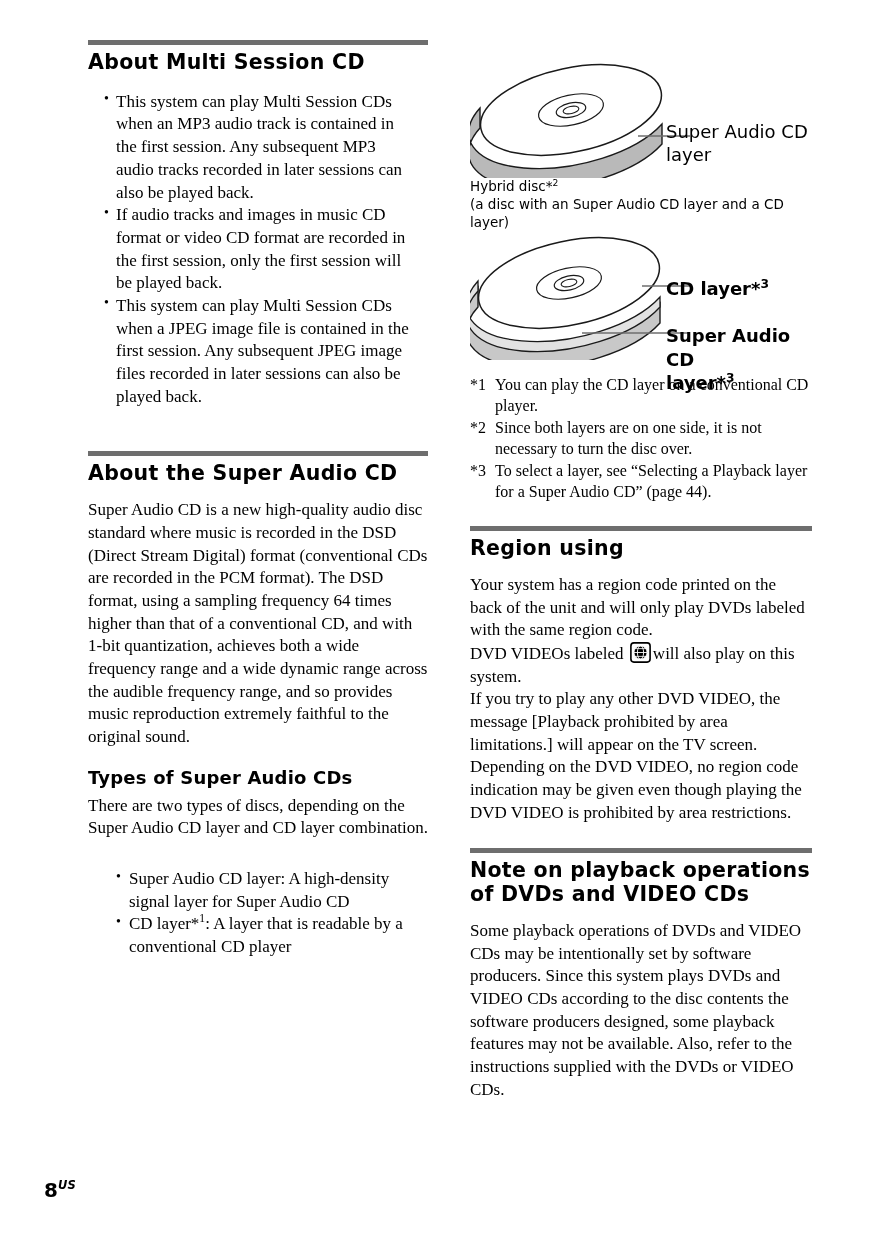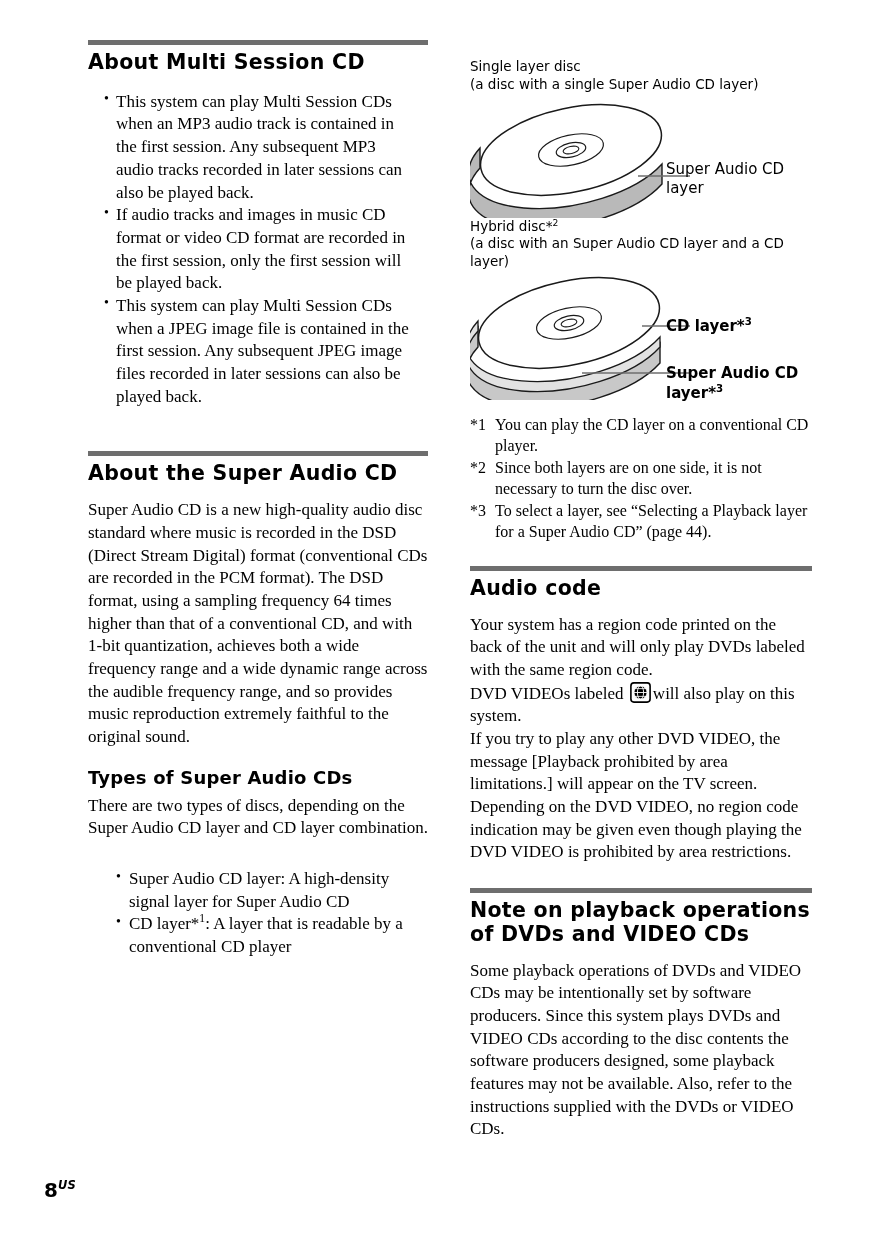--- a/index.html
+++ b/index.html
@@ -133,21 +133,21 @@
     position: relative;
     width: 342px;
   }
   .fig-1 { height: 120px; }
   .fig-2 { height: 125px; font-weight: bold; }
   .disc-svg { position: absolute; left: 0; top: 0; }
 
   .fig-text {
     position: absolute;
     font-family: "DejaVu Sans", sans-serif;
-    font-size: 15px;
+    font-size: 18px;
     line-height: 1.3;
     white-space: pre-line;
   }
 
   
   .region-icon {
     display: inline-block;
     width: 21px;
     height: 21px;
     vertical-align: -4px;
@@ -204,22 +204,20 @@
 
     <ul class="bullets indented">
       <li><span>Super Audio CD layer: A high-density signal layer for Super Audio CD</span></li>
       <li><span>CD layer*</span><sup>1</sup><span>: A layer that is readable by a conventional CD player</span></li>
     </ul>
 
   </div>
 
   <div class="col-right">
 
-    <div class="fig-caption">Single layer disc
-(a disc with a single Super Audio CD layer)</div>
 
     <div class="fig fig-1">
       <svg class="disc-svg" width="220" height="120" viewBox="0 0 220 120">
         <defs>
           <clipPath id="clipBody1">
             <rect x="0" y="0" width="220" height="120"></rect>
           </clipPath>
         </defs>
 
         <g clip-path="url(#clipBody1)">
@@ -282,21 +280,21 @@
       </div>
       <div class="fn">
         <span class="marker">*3</span>
         <span>To select a layer, see “Selecting a Playback layer for a Super Audio CD” (page 44).</span>
       </div>
     </div>
 
     <div style="height:22px"></div>
 
     <div class="rule"></div>
-    <h1 class="sec">Audio code</h1>
+    <h1 class="sec">Region using</h1>
 
     <p class="body">Your system has a region code printed on the back of the unit and will only play DVDs labeled with the same region code.</p>
 
     <p class="body"><span>DVD VIDEOs labeled</span>
       <span class="region-icon">
         <svg width="21" height="21" viewBox="0 0 21 21">
           <rect x="0.9" y="0.9" width="19.2" height="19.2" rx="3" ry="3" fill="#ffffff" stroke="#000000" stroke-width="1.6"></rect>
           <circle cx="10.5" cy="10.5" r="6.6" fill="#000000"></circle>
           <circle cx="10.5" cy="10.5" r="6.6" fill="none" stroke="#ffffff" stroke-width="0.9"></circle>
           <ellipse cx="10.5" cy="10.5" rx="3.1" ry="6.6" fill="none" stroke="#ffffff" stroke-width="0.9"></ellipse>

